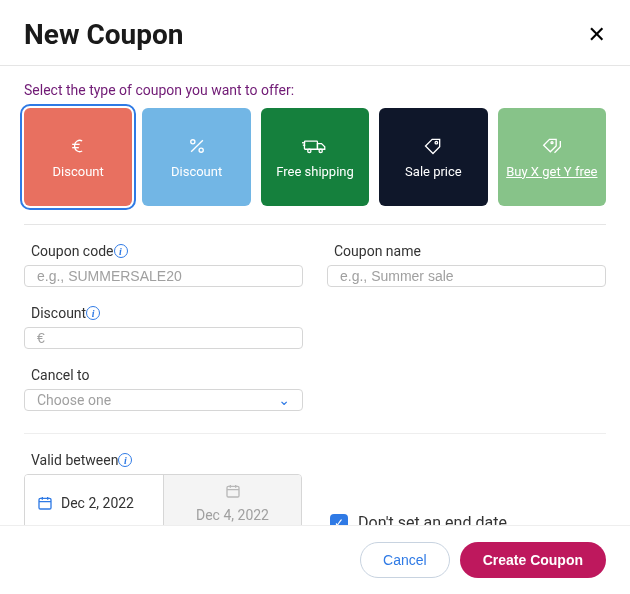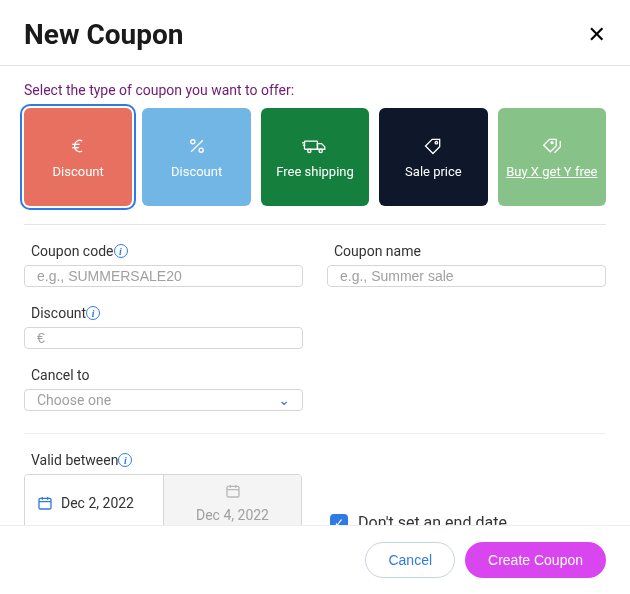--- a/index.html
+++ b/index.html
@@ -36,21 +36,21 @@
 .date-pair { display:flex; border:1px solid #d6d6d6; border-radius:4px; overflow:hidden; }
 .date-cell { display:flex; align-items:center; gap:8px; padding:8px 12px; font-size:14px; background:#fff; min-width: 138px; }
 .date-cell.disabled { background:#f4f4f4; color:#a0a0a0;flex-direction:column; }
 .date-cell + .date-cell { border-left:1px solid #d6d6d6; }
 .cal-icon { width:16px; height:16px; }
 .check-row { display:flex; align-items:center; gap:10px; }
 .checkbox { width:18px; height:18px; border-radius:4px; background:#2f7ae5; display:flex; align-items:center; justify-content:center; color:#fff; font-size:12px; }
 .footer { padding: 16px 24px; display:flex; justify-content:flex-end; gap:10px; border-top:1px solid #eee; }
 .btn { border-radius: 20px; padding: 9px 22px; font-size: 14px; cursor:pointer; border:1px solid transparent; }
 .btn-secondary { background:#fff; border-color:#c8d3e0; color:#2f7ae5; }
-.btn-primary { background:#d946ef; color:#fff; font-weight:400; }
+.btn-primary { background:#be185d; color:#fff; font-weight:700; }
 </style>
 </head>
 <body>
 
 <div class="modal">
   <div class="header">
     <h1>New Coupon</h1>
     <button class="close-btn">
       <span>✕</span>
     </button>

